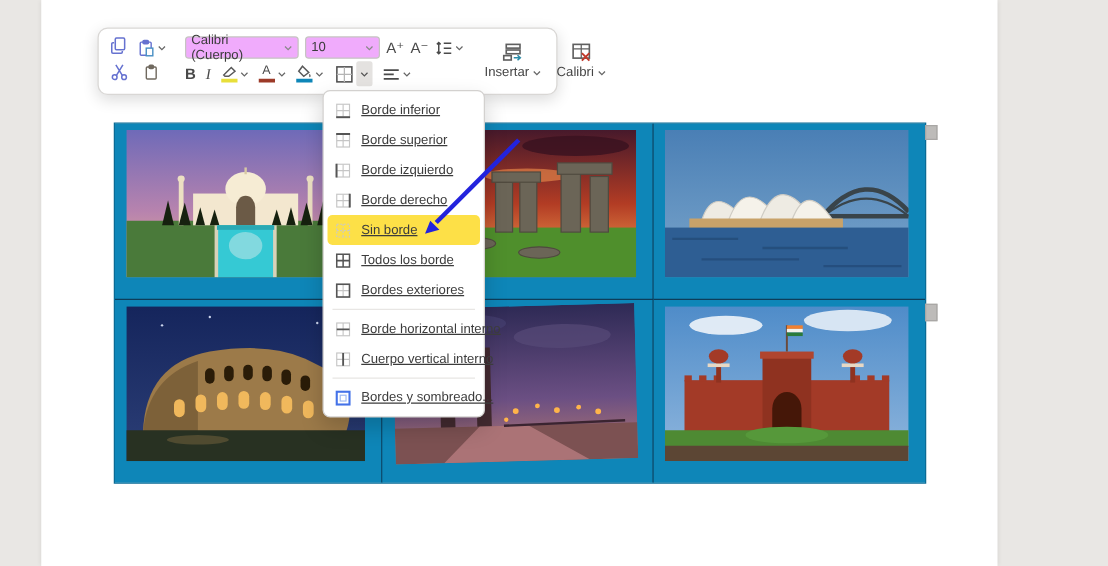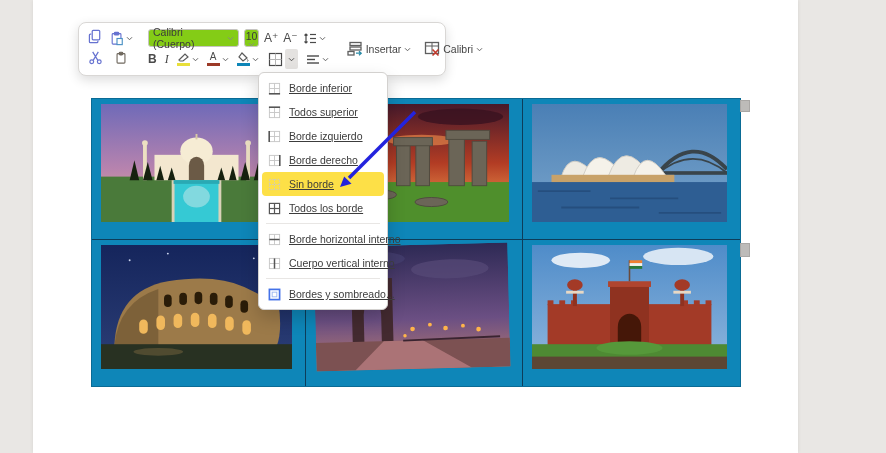--- a/index.html
+++ b/index.html
@@ -25,34 +25,34 @@
   .toolbar{position:absolute;left:78px;top:22px;width:368px;height:54px;background:#fff;
            border:1px solid #d9d7d5;border-radius:8px;box-shadow:0 4px 12px rgba(0,0,0,.14);
            display:flex;align-items:stretch;padding:5px 7px;box-sizing:border-box;gap:6px;z-index:5;}
   .tb-divider{width:1px;background:#e4e2e0;margin:1px 1px;}
   .grp-clip{display:grid;grid-template-columns:18px 26px;grid-template-rows:1fr 1fr;
             column-gap:4px;align-items:center;justify-items:center;}
   .grp-font{display:flex;flex-direction:column;justify-content:space-between;padding:1px 0;}
   .tb-row{display:flex;align-items:center;gap:5px;}
   .combo{display:flex;align-items:center;justify-content:space-between;height:18px;
          border:1px solid #c6c4c2;border-radius:3px;padding:0 4px;font-size:10.5px;color:#3b3b3b;
-         box-sizing:border-box;background:#84cc16;}
+         box-sizing:border-box;background:#f0abfc;}
   .combo.name{width:91px;}
-  .combo.size{width:15px;flex-direction:column;}
+  .combo.size{width:60px;}
   .glyph{font-size:12px;color:#4a4a4a;line-height:1;cursor:default;}
   .glyph.b{font-weight:bold;}
   .glyph.i{font-style:italic;font-family:"Liberation Serif","DejaVu Serif",serif;}
   .colorbtn{display:flex;align-items:center;gap:2px;}
   .colorstack{display:flex;flex-direction:column;align-items:center;line-height:1;}
   .colorbar{width:13px;height:3px;margin-top:1px;}
   .chev{width:7px;height:5px;flex:none;}
   .split-arrow{width:13px;height:20px;background:#e4e2e0;border-radius:2px;
                display:flex;align-items:center;justify-content:center;}
   .grp-table{display:flex;align-items:center;gap:12px;padding:0 3px;}
-  .tbtn{display:flex;flex-direction:row;align-items:center;gap:2px;}
+  .tbtn{display:flex;flex-direction:column;align-items:center;gap:2px;}
   .tbtn-label{display:flex;align-items:center;gap:3px;font-size:10.5px;color:#454545;}
 
   
   .menu{position:absolute;left:258px;top:72px;width:130px;background:#fff;border:1px solid #d3d1cf;
         border-radius:6px;box-shadow:0 8px 18px rgba(0,0,0,.18);padding:3px 0;z-index:6;box-sizing:border-box;}
   .menu-item{height:24px;display:flex;align-items:center;gap:8px;margin:0 3px;padding:0 6px;
              border-radius:4px;font-size:10.5px;color:#3c3c3c;white-space:nowrap;text-decoration:underline;}
   .menu-item.highlighted{background:#fde047;}
   .menu-sep{height:1px;background:#e8e6e4;margin:3px 7px;}
   .micon{width:13px;height:13px;flex:none;}
@@ -457,21 +457,21 @@
     </div>
     <div class="menu-item">
       <svg class="micon" viewBox="0 0 14 14">
         <g stroke="#c6c6c6" fill="none">
             <rect x="1.5" y="1.5" width="11" height="11"></rect>
             <line x1="7" y1="1.5" x2="7" y2="12.5"></line>
             <line x1="1.5" y1="7" x2="12.5" y2="7"></line>
           </g>
         <line x1="1" y1="1.3" x2="13" y2="1.3" stroke="#555" stroke-width="1.7"></line>
         </svg>
-      <span>Todos superior</span>
+      <span>Borde superior</span>
     </div>
     <div class="menu-item">
       <svg class="micon" viewBox="0 0 14 14">
         <g stroke="#c6c6c6" fill="none">
             <rect x="1.5" y="1.5" width="11" height="11"></rect>
             <line x1="7" y1="1.5" x2="7" y2="12.5"></line>
             <line x1="1.5" y1="7" x2="12.5" y2="7"></line>
           </g>
         <line x1="1.3" y1="1" x2="1.3" y2="13" stroke="#555" stroke-width="1.7"></line>
         </svg>
@@ -500,20 +500,30 @@
     </div>
     <div class="menu-item">
       <svg class="micon" viewBox="0 0 14 14">
         <g stroke="#555" fill="none" stroke-width="1.3">
             <rect x="1.5" y="1.5" width="11" height="11"></rect>
             <line x1="7" y1="1.5" x2="7" y2="12.5"></line>
             <line x1="1.5" y1="7" x2="12.5" y2="7"></line>
           </g>
         </svg>
       <span>Todos los borde</span>
+    </div>
+    <div class="menu-item">
+      <svg class="micon" viewBox="0 0 14 14">
+        <g stroke="#c6c6c6" fill="none">
+            <line x1="7" y1="1.5" x2="7" y2="12.5"></line>
+            <line x1="1.5" y1="7" x2="12.5" y2="7"></line>
+          </g>
+        <rect x="1.5" y="1.5" width="11" height="11" fill="none" stroke="#555" stroke-width="1.4"></rect>
+        </svg>
+      <span>Bordes exteriores</span>
     </div>
     <div class="menu-sep"></div>
     <div class="menu-item">
       <svg class="micon" viewBox="0 0 14 14">
         <g stroke="#c6c6c6" fill="none">
             <rect x="1.5" y="1.5" width="11" height="11"></rect>
             <line x1="7" y1="1.5" x2="7" y2="12.5"></line>
           </g>
         <line x1="1.5" y1="7" x2="12.5" y2="7" stroke="#555" stroke-width="1.6"></line>
         </svg>

